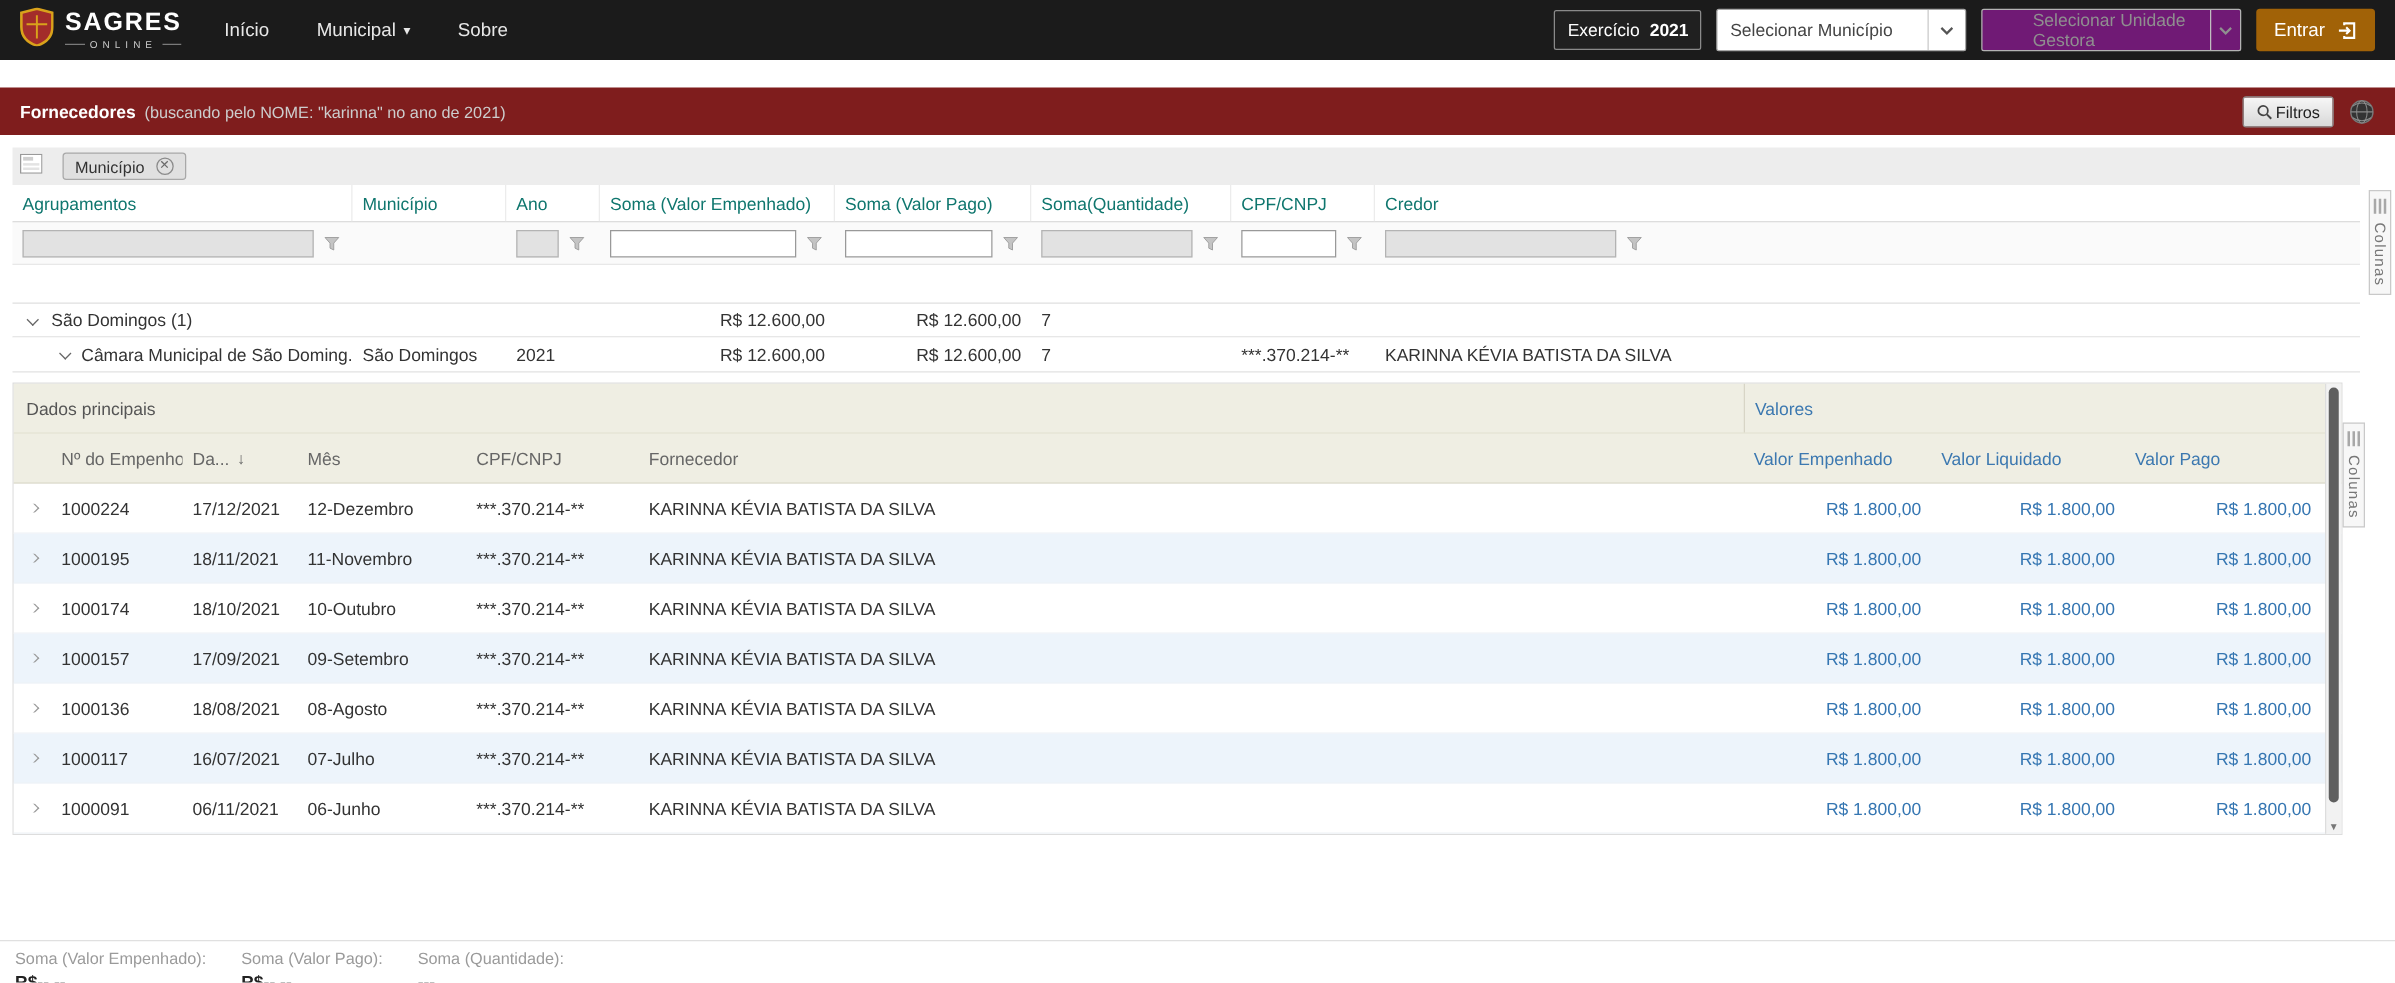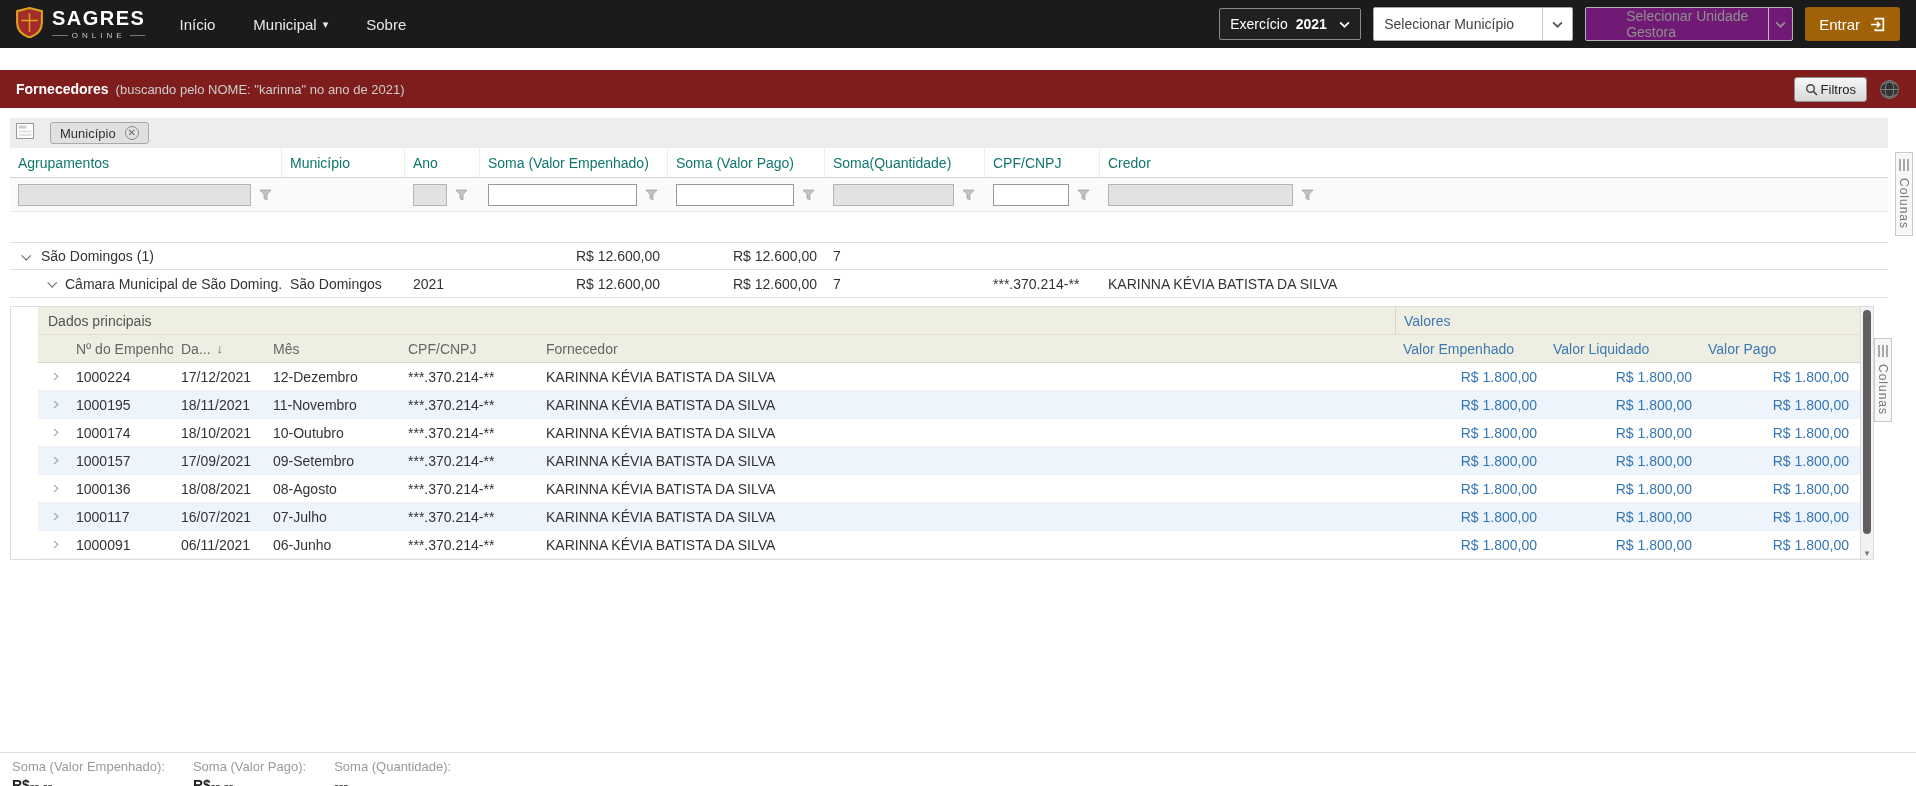--- a/index.html
+++ b/index.html
@@ -10,21 +10,21 @@
   .topbar { height:48px; background:#1b1b1b; display:flex; align-items:center; padding:0 16px; }
   .logo { display:flex; align-items:center; gap:9px; margin-right:34px; cursor:pointer; }
   .logo-text { display:flex; flex-direction:column; }
   .logo-title { color:#fff; font-size:20px; font-weight:bold; letter-spacing:1.5px; line-height:1; }
   .logo-sub { color:#c9c9c9; font-size:8px; letter-spacing:4px; margin-top:3px; display:flex; align-items:center; gap:4px; }
   .logo-sub::before, .logo-sub::after { content:""; flex:1; height:1px; background:#7a7a7a; }
   .nav { display:flex; gap:38px; align-items:center; }
   .nav-item { color:#e8e8e8; font-size:15px; cursor:pointer; display:flex; align-items:center; gap:6px; }
   .nav-caret { font-size:11px; color:#e8e8e8; }
   .topbar-right { margin-left:auto; display:flex; align-items:center; gap:12px; }
-  .select-dark { width:142px; height:32px; border:1px solid #8a8a8a; border-radius:2px; background:#202020;
+  .select-dark { width:118px; height:32px; border:1px solid #8a8a8a; border-radius:2px; background:#202020;
                  color:#fff; font-size:14px; display:flex; align-items:center; padding:0 10px; gap:8px; cursor:pointer; }
   .select-dark .sd-value { font-weight:600; }
   .select-dark svg { margin-left:auto; }
   .select-light { height:34px; background:#fff; border:1px solid #a8a8a8; border-radius:2px; color:#444;
                   font-size:14px; display:flex; align-items:center; padding-left:10px; cursor:pointer; }
   .select-light .chev-box { width:30px; height:100%; margin-left:auto; border-left:1px solid #c9c9c9;
                   display:flex; align-items:center; justify-content:center; color:#555; }
   .sel-municipio { width:200px; }
   .sel-unidade { width:208px; background:#701a75; color:#8f8f8f; border-color:#b3b3b3; cursor:default;padding-left:40px; }
   .sel-unidade .chev-box { border-left-color:#bfbfbf; color:#8f8f8f; }
@@ -69,21 +69,21 @@
   .unit-label { display:flex; align-items:center; gap:10px; padding-left:38px; white-space:nowrap; overflow:hidden; }
   .num { text-align:right; }
   .chev-down { width:7px; height:7px; border-right:1.5px solid #666; border-bottom:1.5px solid #666;
                transform:rotate(45deg) translateY(-1px); flex:0 0 auto; }
   .chev-right { width:7px; height:7px; border-right:1.5px solid #9a9a9a; border-bottom:1.5px solid #9a9a9a;
                 transform:rotate(-45deg); display:inline-block; }
 
   
   .detail { position:relative; margin-top:8px; width:1864px; border:1px solid #ddd;
             --dcols: 30px 105px 92px 135px 138px 1fr 150px 155px 173px; }
-  .band-row, .dhdr-row, .drow { display:grid; grid-template-columns:var(--dcols); height:28px; align-items:center;margin-left:27px; }
+  .band-row, .dhdr-row, .drow { display:grid; grid-template-columns:var(--dcols); height:40px; align-items:center; }
   .band-row { background:#efeee3; border-bottom:1px solid #e2dfd0; font-size:14px; }
   .band-main { grid-column:1 / 7; padding-left:10px; color:#555; }
   .band-val { grid-column:7 / 10; height:100%; display:flex; align-items:center; padding-left:8px;
               color:#3c78b0; border-left:1px solid #d8d5c6; }
   .dhdr-row { background:#efeee3; border-bottom:1px solid #d8d5c6; font-size:14px; color:#666; }
   .dhdr-cell { padding:0 8px; display:flex; align-items:center; gap:6px; cursor:pointer; white-space:nowrap; overflow:hidden; }
   .dhdr-val { color:#3c78b0; }
   .sort-arrow { color:#666; font-size:13px; }
   .drow { font-size:14px; color:#333; background:#fff; border-bottom:1px solid #eef2f6; cursor:pointer; }
   .drows .drow:nth-child(even) { background:#edf4fb; }

